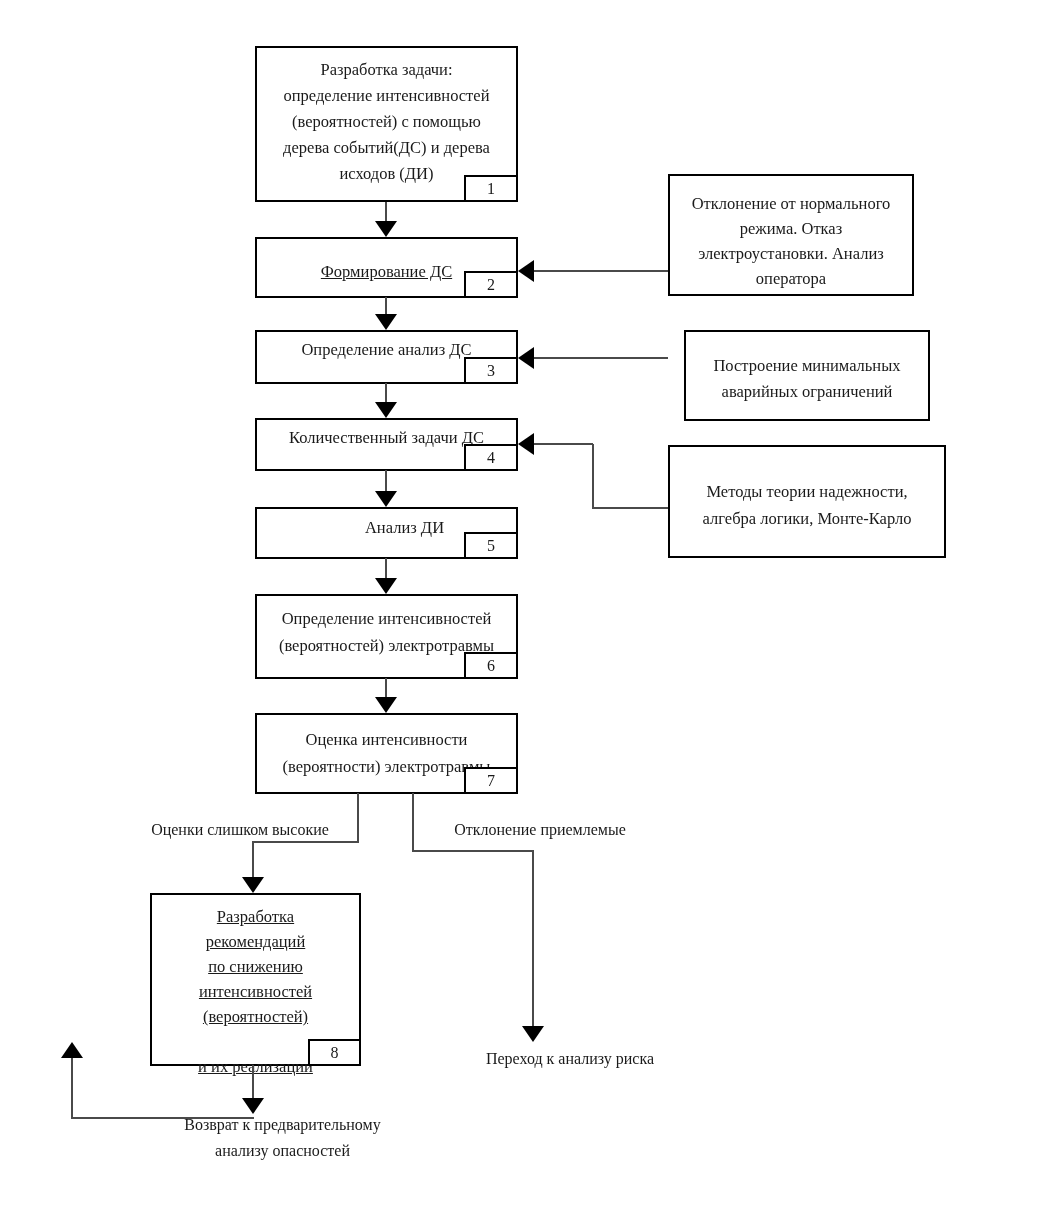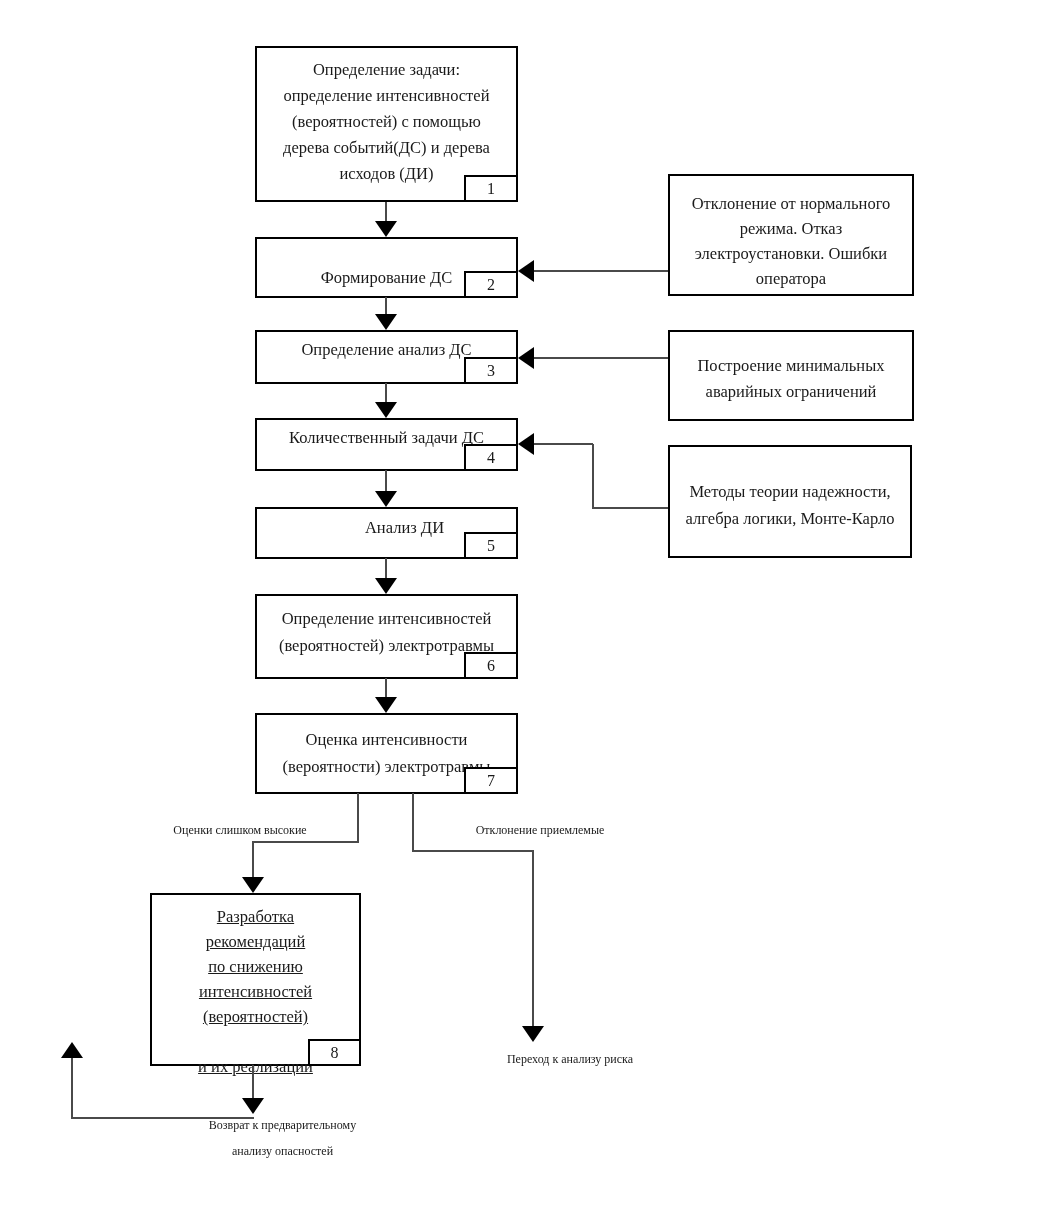--- a/index.html
+++ b/index.html
@@ -15,38 +15,38 @@
   .badge{
     position:absolute;right:-2px;bottom:-2px;width:54px;height:27px;box-sizing:border-box;
     border:2px solid #000;background:#fff;display:flex;align-items:center;justify-content:center;
     font-size:16px;
   }
   .vline{position:absolute;width:2px;background:#4a4a4a;}
   .hline{position:absolute;height:2px;background:#4a4a4a;}
   .arrow-down{position:absolute;width:0;height:0;border-left:11px solid transparent;border-right:11px solid transparent;border-top:16px solid #000;}
   .arrow-up{position:absolute;width:0;height:0;border-left:11px solid transparent;border-right:11px solid transparent;border-bottom:16px solid #000;}
   .arrow-left{position:absolute;width:0;height:0;border-top:11px solid transparent;border-bottom:11px solid transparent;border-right:16px solid #000;}
-  .edge-label{position:absolute;text-align:center;font-size:12px;white-space:pre-line;line-height:26px;}
+  .edge-label{position:absolute;text-align:center;font-size:16px;white-space:pre-line;line-height:26px;}
 </style>
 </head>
 <body>
 
 <div id="canvas">
 
   <div class="fbox" style="left:255px;top:46px;width:263px;height:156px;">
-    <span class="lbl" style="padding-top:9px;">Определение задачи:
+    <span class="lbl" style="padding-top:9px;">Разработка задачи:
 определение интенсивностей
 (вероятностей) с помощью
 дерева событий(ДС) и дерева
 исходов (ДИ)</span>
     <div class="badge">1</div>
   </div>
 
   <div class="fbox" style="left:255px;top:237px;width:263px;height:61px;">
-    <span class="lbl" style="padding-top:26px;">Формирование ДС</span>
+    <span class="lbl" style="padding-top:20px;text-decoration:underline;">Формирование ДС</span>
     <div class="badge">2</div>
   </div>
 
   <div class="fbox" style="left:255px;top:330px;width:263px;height:54px;">
     <span class="lbl" style="padding-top:5px;">Определение анализ ДС</span>
     <div class="badge">3</div>
   </div>
 
   <div class="fbox" style="left:255px;top:418px;width:263px;height:53px;">
     <span class="lbl" style="padding-top:5px;">Количественный задачи ДС</span>
@@ -77,30 +77,30 @@
 интенсивностей
 (вероятностей)
 
 и их реализации</span>
     <div class="badge" style="width:53px;">8</div>
   </div>
 
   <div class="fbox" style="left:668px;top:174px;width:246px;height:122px;">
     <span class="lbl" style="padding-top:15px;line-height:25px;">Отклонение от нормального
 режима. Отказ
-электроустановки. Ошибки
+электроустановки. Анализ
 оператора</span>
   </div>
 
-  <div class="fbox" style="left:668px;top:330px;width:246px;height:91px;">
+  <div class="fbox" style="left:684px;top:330px;width:246px;height:91px;">
     <span class="lbl" style="padding-top:21px;">Построение минимальных
 аварийных ограничений</span>
   </div>
 
-  <div class="fbox" style="left:668px;top:445px;width:244px;height:113px;text-align:center;">
+  <div class="fbox" style="left:668px;top:445px;width:278px;height:113px;text-align:center;">
     <span class="lbl" style="padding-top:31px;line-height:27px;">Методы теории надежности,
 алгебра логики, Монте-Карло</span>
   </div>
 
   <div class="vline" style="left:385px;top:202px;height:21px;"></div>
   <div class="arrow-down" style="left:375px;top:221px;"></div>
 
   <div class="vline" style="left:385px;top:297px;height:19px;"></div>
   <div class="arrow-down" style="left:375px;top:314px;"></div>
 

